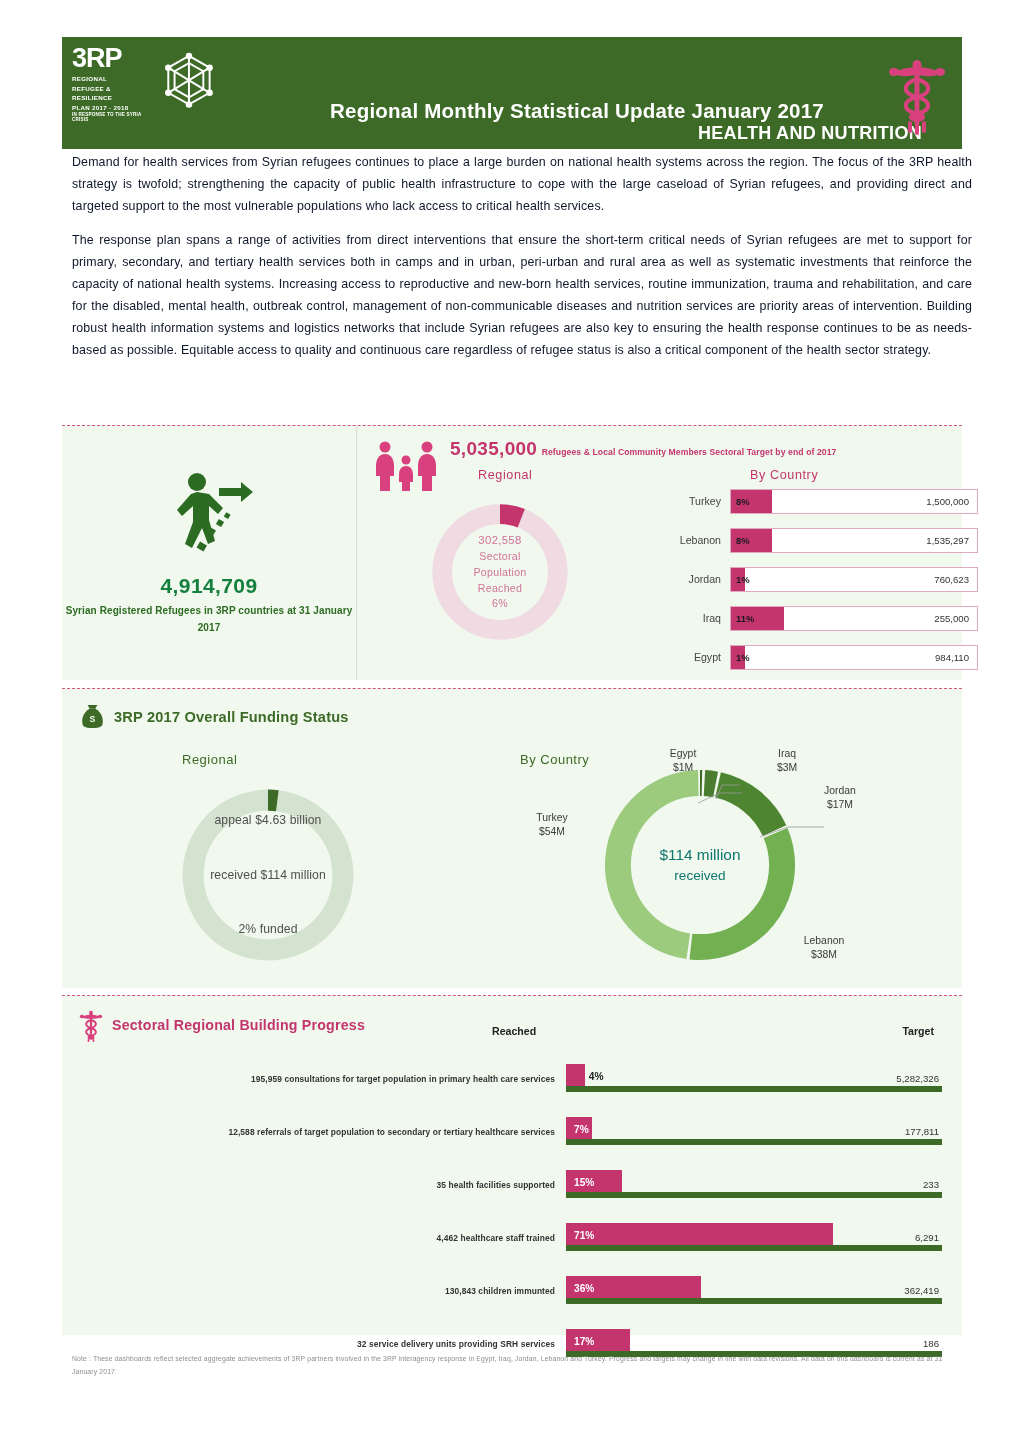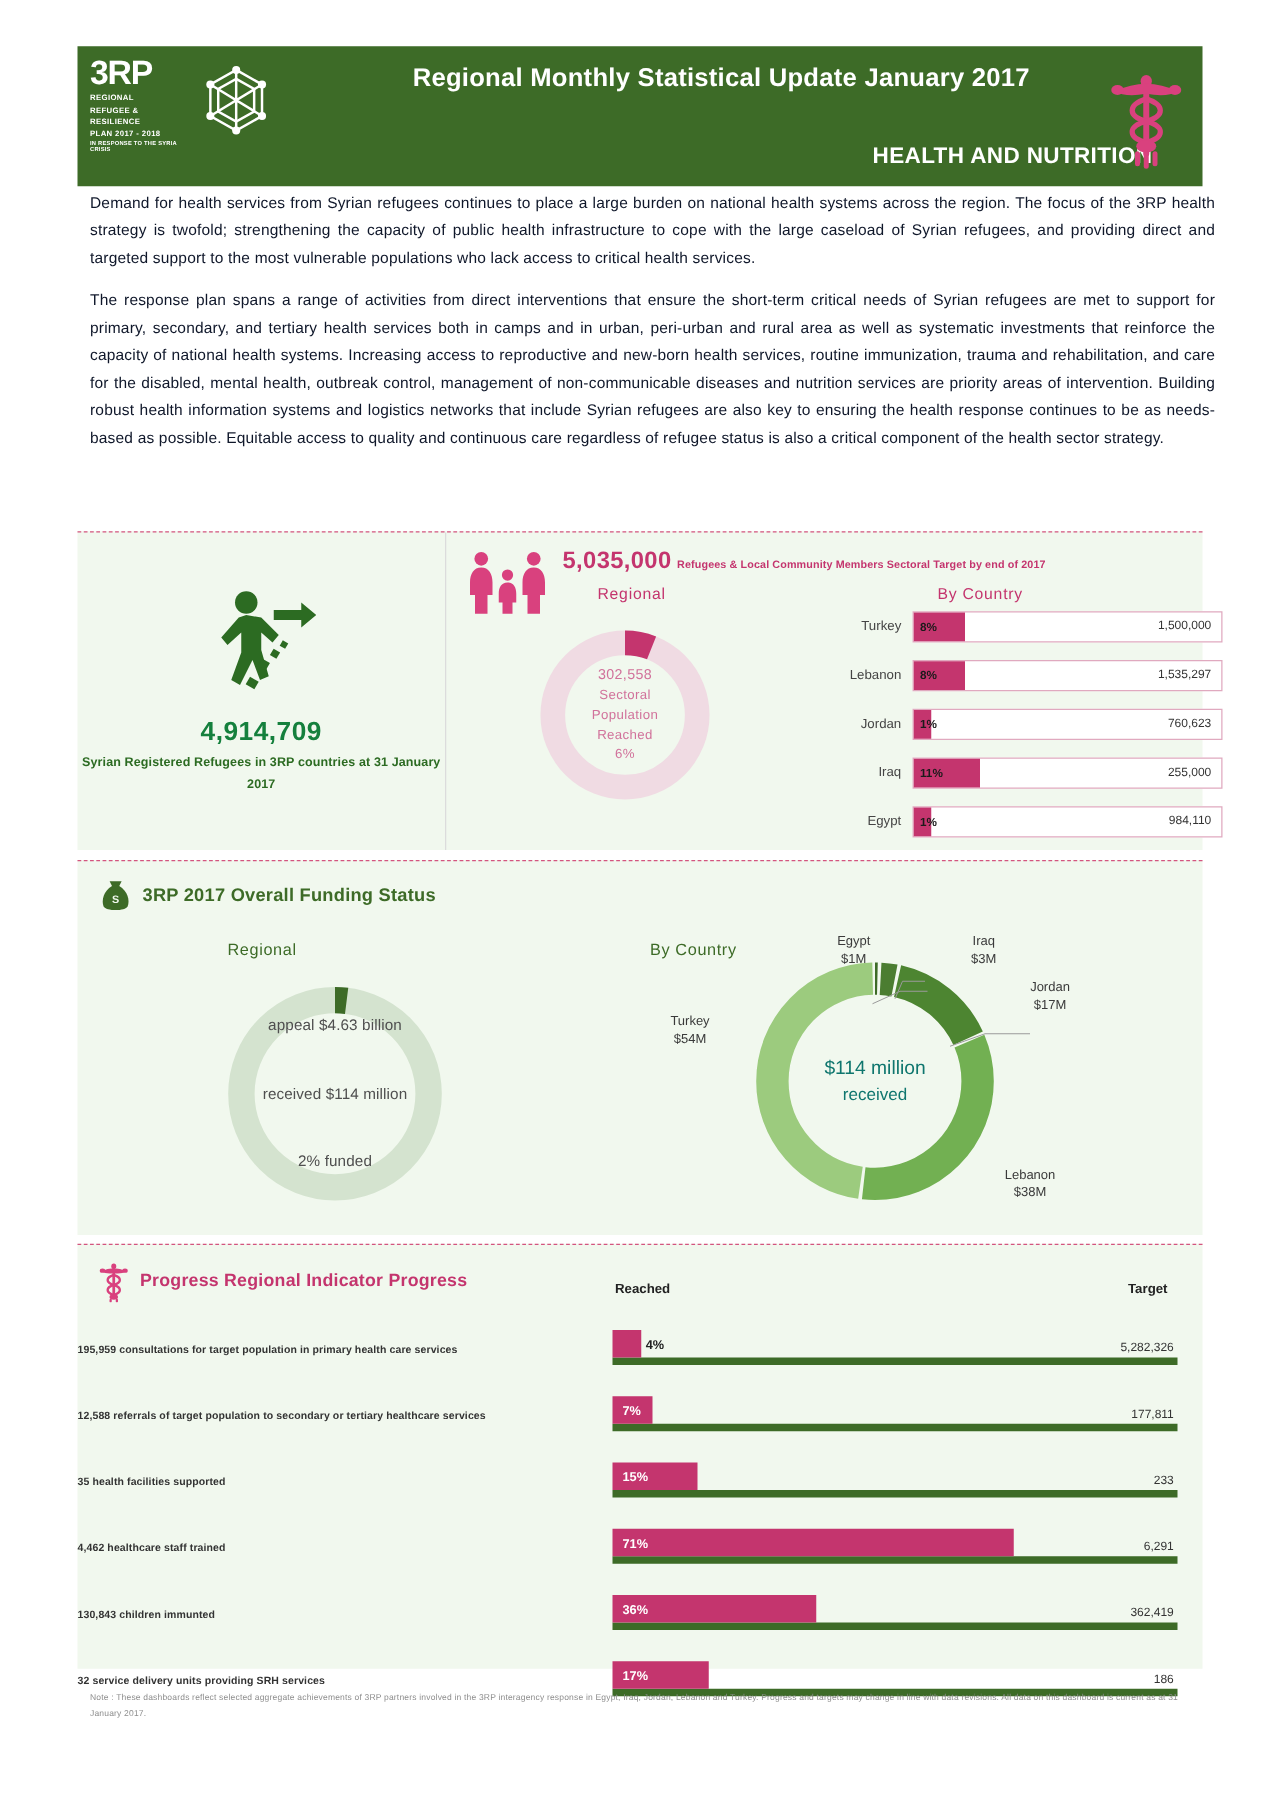--- a/index.html
+++ b/index.html
@@ -23,21 +23,21 @@
     width: 160px; padding: 8px 6px 6px 10px;
     display: flex; align-items: flex-start; gap: 6px;
   }
   .logo-text { color: #fff; line-height: 1; }
   .logo-3rp { font-size: 27px; font-weight: bold; letter-spacing: -1px; }
   .logo-sub { font-size: 6.2px; font-weight: bold; line-height: 1.55; letter-spacing: .3px; margin-top: 2px; }
   .logo-sub2 { font-size: 4.6px; font-weight: bold; letter-spacing: .2px; margin-top: 1px; }
   .logo-mark { width: 56px; height: 62px; margin-top: 6px; }
   .header-titles {
     flex: 1; display: flex; flex-direction: column;
-    justify-content: space-between; padding: 14px 0 14px 0;
+    justify-content: space-between; padding: 14px 0 14px 0; margin-top: 48px;
   }
   .h-title {
     color: #ffffff; font-size: 20.5px; font-weight: bold;
     text-align: center; letter-spacing: .2px; padding-right: 30px;
   }
   .h-sub {
     color: #ffffff; font-size: 18px; font-weight: bold;
     text-align: right; letter-spacing: .3px; padding-right: 40px;
   }
   .caduceus-wrap {
@@ -152,21 +152,21 @@
     position: absolute; left: 430px; top: 29px;
     font-size: 10.6px; font-weight: bold; color: #222;
   }
   .col-target {
     position: absolute; right: 28px; top: 29px;
     font-size: 10.6px; font-weight: bold; color: #222;
   }
   .ind-rows { position: absolute; left: 0; top: 62px; right: 0; }
   .ind-row { display: flex; align-items: center; height: 42px; margin-bottom: 11px; }
   .ind-label {
-    width: 428px; text-align: left; padding-right: 11px;
+    width: 504px; text-align: right; padding-right: 11px;
     font-size: 8.4px; font-weight: bold; color: #333; letter-spacing: .1px;
   }
   .ind-chart { position: relative; flex: 1; height: 40px; margin-right: 20px; }
   .ind-target-bar {
     position: absolute; left: 0; bottom: 7px; width: 100%; height: 6px;
     background: #3d6b27;
   }
   .ind-reached-bar {
     position: absolute; left: 0; bottom: 13px; height: 22px;
     background: #c4356e;
@@ -425,21 +425,21 @@
           <path d="M3,9 Q13,4 23,9 Q19,11.5 13,10.5 Q7,11.5 3,9 Z"></path>
           <ellipse cx="4" cy="8.5" rx="2.2" ry="1.8"></ellipse>
           <ellipse cx="22" cy="8.5" rx="2.2" ry="1.8"></ellipse>
           <path d="M13,12 C6.5,14 6.5,18 13,20 C19.5,22 19.5,26 13,28" fill="none" stroke="#d9417e" stroke-width="1.9"></path>
           <path d="M13,12 C19.5,14 19.5,18 13,20 C6.5,22 6.5,26 13,28" fill="none" stroke="#d9417e" stroke-width="1.9"></path>
           <ellipse cx="13" cy="29.5" rx="3.4" ry="2.2"></ellipse>
           <rect x="9.6" y="31" width="1.8" height="3" rx="0.9"></rect>
           <rect x="14.6" y="31" width="1.8" height="3" rx="0.9"></rect>
         </g>
       </svg>
-      <span class="ind-title">Progress Regional Indicator Progress</span>
+      <span class="ind-title">Sectoral Regional Building Progress</span>
     </div>
 
     <div class="col-reached">Reached</div>
     <div class="col-target">Target</div>
 
     <div class="ind-rows" id="indicator-rows">
         <div class="ind-row">
           <div class="ind-label">195,959 consultations for target population in primary health care services</div>
           <div class="ind-chart">
             <div class="ind-target-bar"></div>

